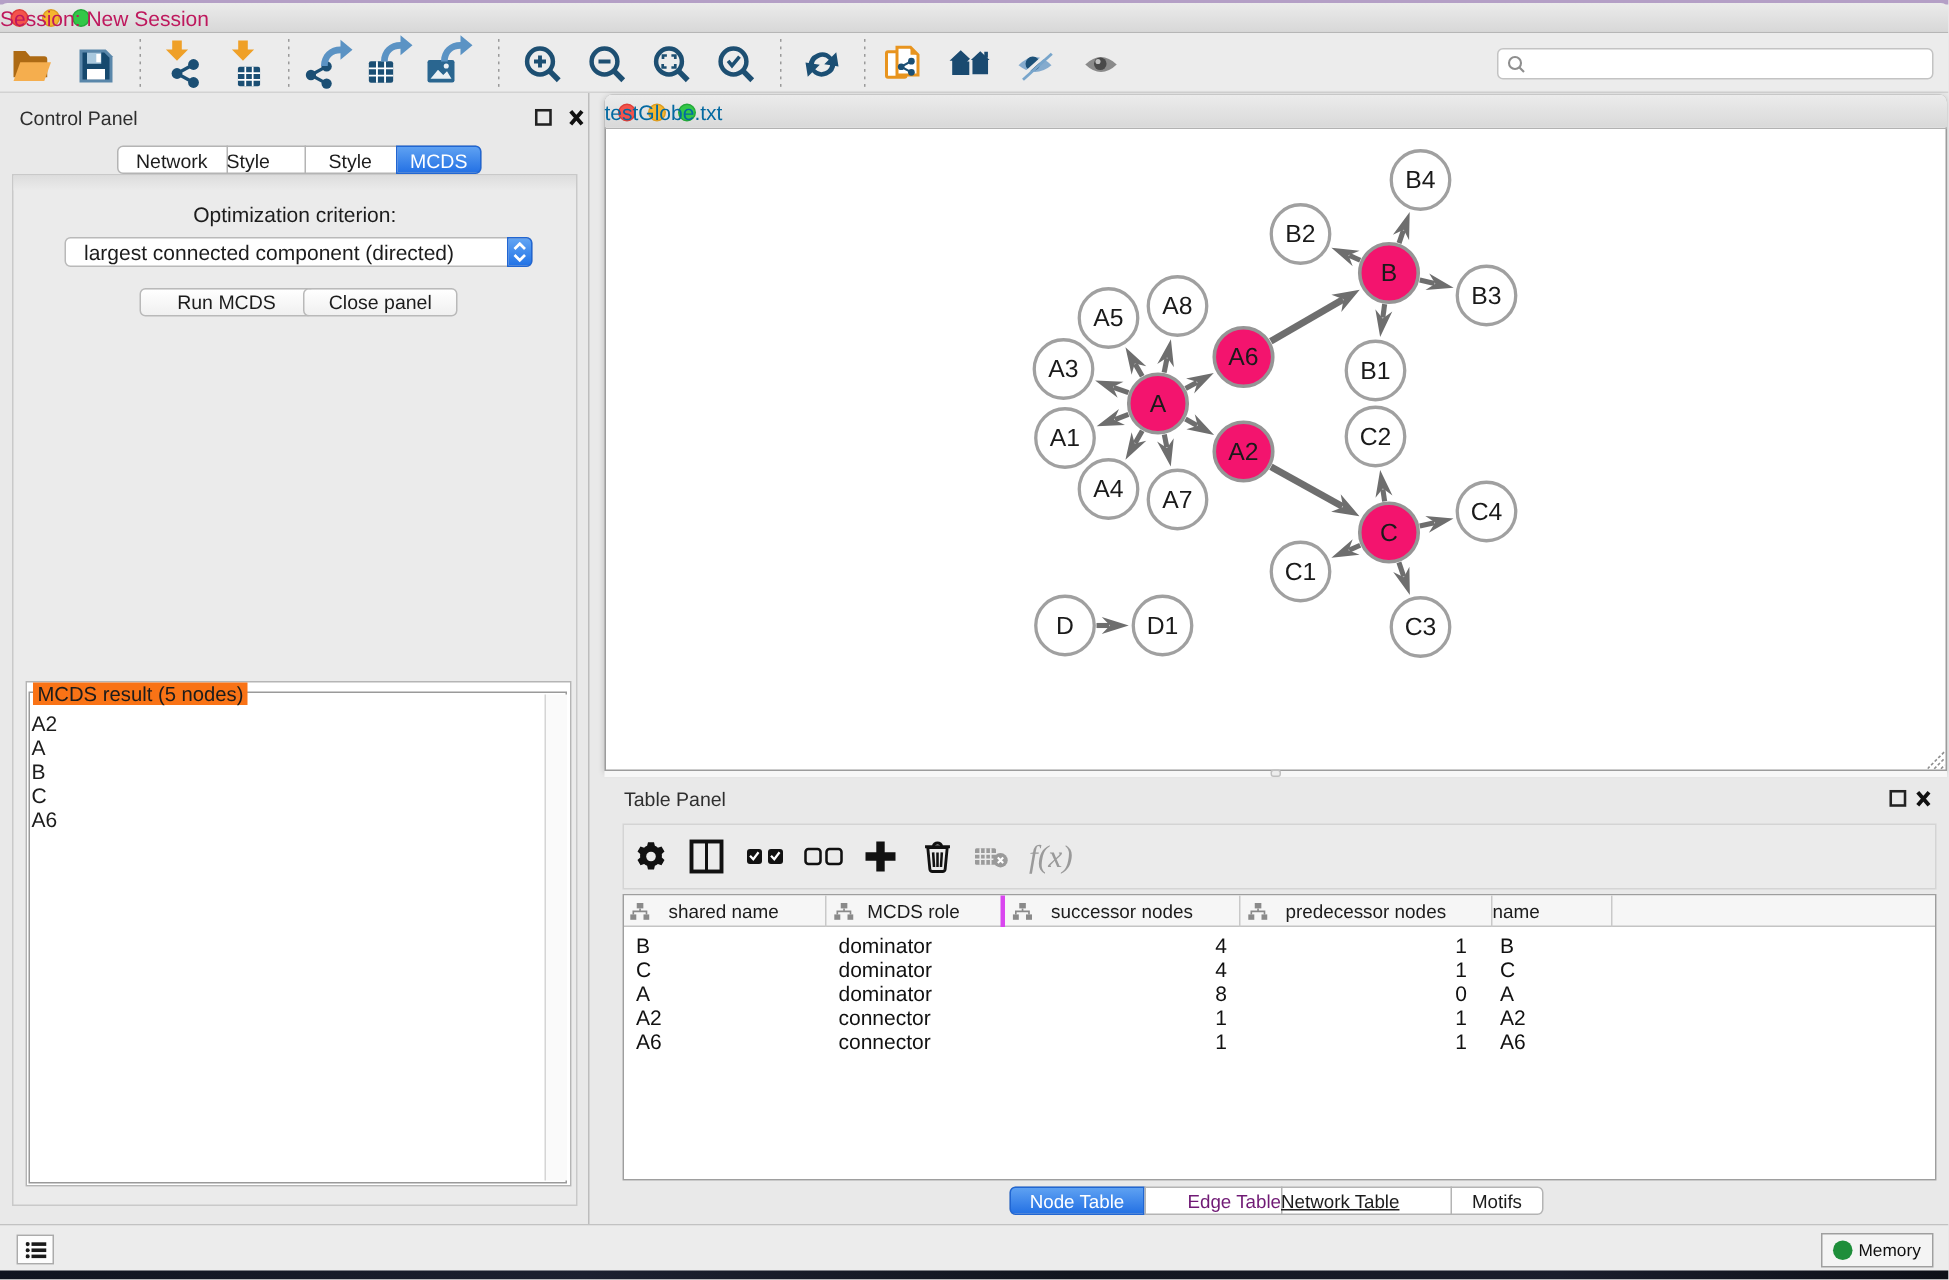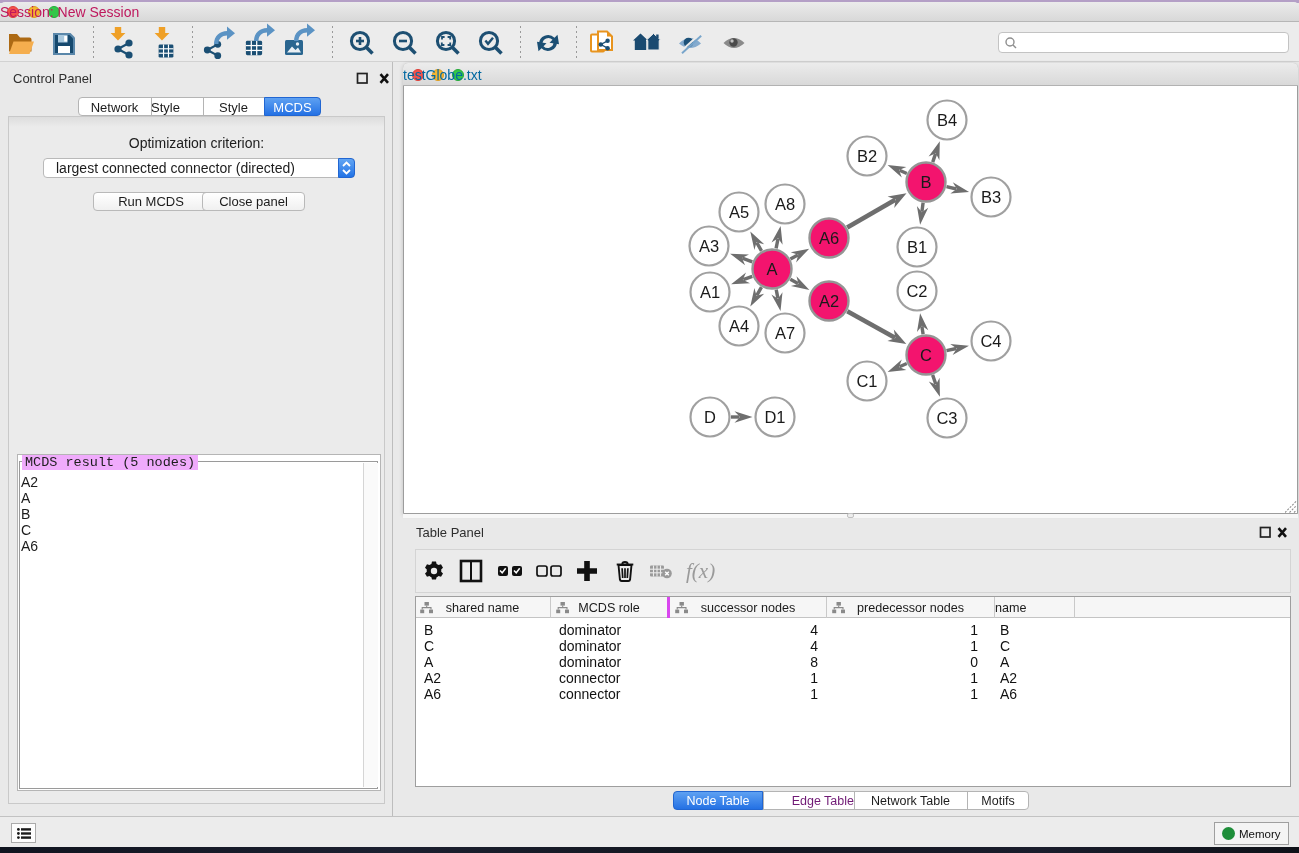--- a/index.html
+++ b/index.html
@@ -174,33 +174,33 @@
 <div class="abs" style="left:151px;top:97px;width:1px;height:19px;background:#b4b4b4;"></div>
 <div class="abs" style="left:203px;top:97px;width:1px;height:19px;background:#b4b4b4;"></div>
 <div class="abs" style="left:264px;top:97px;width:57px;height:19px;background:linear-gradient(#5ea1f2,#2471e4);border:1px solid #2166d2;border-radius:0 4px 4px 0;"></div>
 <div class="abs" style="left:78px;top:100px;width:73px;height:14px;text-align:center;font-size:13px;color:#1c1c1c;">Network</div>
 <div class="abs" style="left:151px;top:100px;width:52px;height:14px;text-align:left;font-size:13px;color:#1c1c1c;">Style</div>
 <div class="abs" style="left:203px;top:100px;width:61px;height:14px;text-align:center;font-size:13px;color:#1c1c1c;">Style</div>
 <div class="abs" style="left:264px;top:100px;width:57px;height:14px;text-align:center;font-size:13px;color:#fff;">MCDS</div>
 
 <div class="abs" style="left:8px;top:135px;width:377px;height:16px;text-align:center;font-size:14px;color:#1c1c1c;">Optimization criterion:</div>
 <div class="abs" style="left:43px;top:158px;width:312px;height:20px;background:#fff;border:1px solid #b9b9b9;border-radius:4px;"></div>
-<div class="abs" style="left:56px;top:160px;font-size:14px;color:#1c1c1c;">largest connected connector (directed)</div>
+<div class="abs" style="left:56px;top:160px;font-size:14px;color:#1c1c1c;">largest connected component (directed)</div>
 <div class="abs" style="left:338px;top:158px;width:17px;height:20px;background:linear-gradient(#62a5f3,#2273e6);border:1px solid #2166d2;border-radius:0 4px 4px 0;"></div>
 <svg class="abs" style="left:340px;top:161px;" width="13" height="14" viewBox="0 0 13 14">
     <path d="M3,5 L6.5,1.5 L10,5" fill="none" stroke="#fff" stroke-width="1.8"></path>
     <path d="M3,9 L6.5,12.5 L10,9" fill="none" stroke="#fff" stroke-width="1.8"></path>
   </svg>
 
 <div class="abs" style="left:93px;top:192px;width:116px;height:19px;background:linear-gradient(#ffffff,#f0f0f0);border:1px solid #b9b9b9;border-radius:4px;text-align:center;font-size:13px;color:#1c1c1c;line-height:17px;">Run MCDS</div>
 <div class="abs" style="left:202px;top:192px;width:103px;height:19px;background:linear-gradient(#ffffff,#f0f0f0);border:1px solid #b9b9b9;border-radius:4px;text-align:center;font-size:13px;color:#1c1c1c;line-height:17px;">Close panel</div>
 
 <div class="abs" style="left:17px;top:454px;width:364px;height:337px;background:#fff;border:1px solid #b5b5b5;"></div>
 <div class="abs" style="left:19px;top:461px;width:359px;height:328px;border:1px solid #9a9a9a;"></div>
-<div class="abs" style="left:22px;top:455px;padding:0 3px;background:#f0abfc;font-size:13.5px;color:#1c1c1c;font-family:Liberation Mono, monospace;">MCDS result (5 nodes)</div>
+<div class="abs" style="left:22px;top:455px;padding:0 3px;background:#f97316;font-size:13.5px;color:#1c1c1c;">MCDS result (5 nodes)</div>
 <div class="abs" style="left:363px;top:463px;width:15px;height:324px;background:#fafafa;border-left:1px solid #d5d5d5;"></div>
 <div class="abs" style="left:21px;top:474px;font-size:14px;color:#1c1c1c;line-height:16.1px;">A2<br>A<br>B<br>C<br>A6</div>
 
 <div class="abs" style="left:403px;top:63px;width:895px;height:451px;background:#fff;border:1px solid #9c9c9c;border-radius:5px 5px 0 0;box-shadow:0 1px 4px rgba(0,0,0,0.18);"></div>
 <div class="abs" style="left:403px;top:63px;width:895px;height:23px;background:linear-gradient(#ececec,#d9d9d9);border-bottom:1px solid #b2b2b2;border-radius:5px 5px 0 0;"></div>
 <div class="abs" style="left:412px;top:69px;width:12px;height:12px;border-radius:50%;background:#f4534c;border:1px solid #dd3f38;"></div>
 <div class="abs" style="left:432px;top:69px;width:12px;height:12px;border-radius:50%;background:#f5b62f;border:1px solid #dd9d20;"></div>
 <div class="abs" style="left:452px;top:69px;width:12px;height:12px;border-radius:50%;background:#33c748;border:1px solid #24a939;"></div>
 <div class="abs" style="left:403px;top:67px;width:895px;height:15px;text-align:left;font-size:14px;color:#0369a1;">testGlobe.txt</div>
 <svg class="abs" style="left:405px;top:87px;" width="892" height="426" viewBox="-1 0 892 426">
@@ -410,21 +410,21 @@
 <div class="abs" style="left:827px;top:686px;width:151px;text-align:right;font-size:14px;line-height:16px;color:#111;">1</div>
 <div class="abs" style="left:1000px;top:686px;font-size:14px;line-height:16px;color:#111;">A6</div>
 
 <div class="abs" style="left:673px;top:791px;width:356px;height:19px;background:#fff;border:1px solid #b4b4b4;border-radius:4px;"></div>
 <div class="abs" style="left:673px;top:791px;width:90px;height:19px;background:linear-gradient(#5ea1f2,#2471e4);border:1px solid #2166d2;border-radius:4px 0 0 4px;"></div>
 <div class="abs" style="left:763px;top:791px;width:1px;height:19px;background:#b4b4b4;"></div>
 <div class="abs" style="left:854px;top:791px;width:1px;height:19px;background:#b4b4b4;"></div>
 <div class="abs" style="left:967px;top:791px;width:1px;height:19px;background:#b4b4b4;"></div>
 <div class="abs" style="left:673px;top:794px;width:90px;text-align:center;font-size:12.5px;color:#fff;">Node Table</div>
 <div class="abs" style="left:763px;top:794px;width:91px;text-align:right;font-size:12.5px;color:#701a75;">Edge Table</div>
-<div class="abs" style="left:854px;top:794px;width:113px;text-align:center;font-size:12.5px;color:#1c1c1c;">Network Table</div>
+<div class="abs" style="left:854px;top:794px;width:113px;text-align:left;font-size:12.5px;color:#1c1c1c;text-decoration:underline;">Network Table</div>
 <div class="abs" style="left:967px;top:794px;width:62px;text-align:center;font-size:12.5px;color:#1c1c1c;">Motifs</div>
 
 <div class="abs" style="left:0;top:816px;width:1299px;height:1px;background:#c2c2c2;"></div>
 <div class="abs" style="left:0;top:817px;width:1299px;height:30px;background:#ececec;"></div>
 <div class="abs" style="left:11px;top:823px;width:25px;height:20px;background:#fdfdfd;border:1px solid #ababab;"></div>
 <svg class="abs" style="left:17px;top:828px;" width="14" height="11" viewBox="0 0 14 11" fill="#1a1a1a">
     <circle cx="1.4" cy="1.4" r="1.4"></circle>
     <rect x="4" y="0.2" width="10" height="2.4"></rect>
     <circle cx="1.4" cy="5.5" r="1.4"></circle>
     <rect x="4" y="4.3" width="10" height="2.4"></rect>

